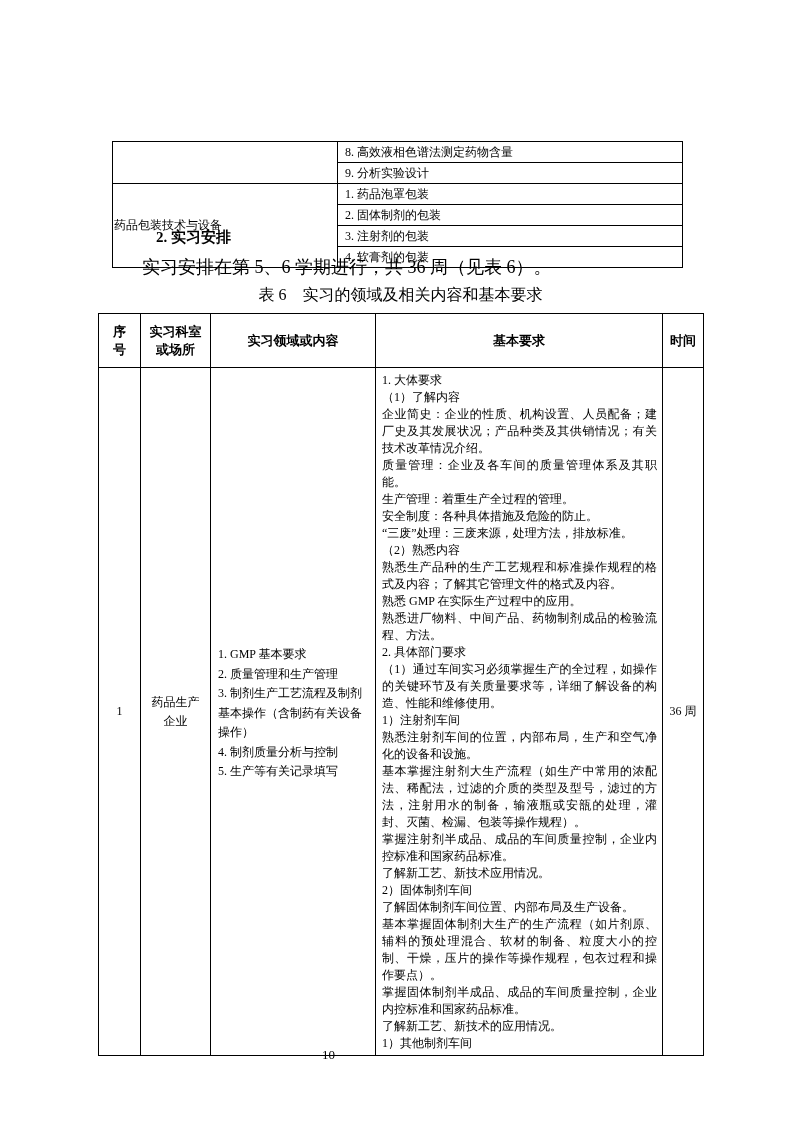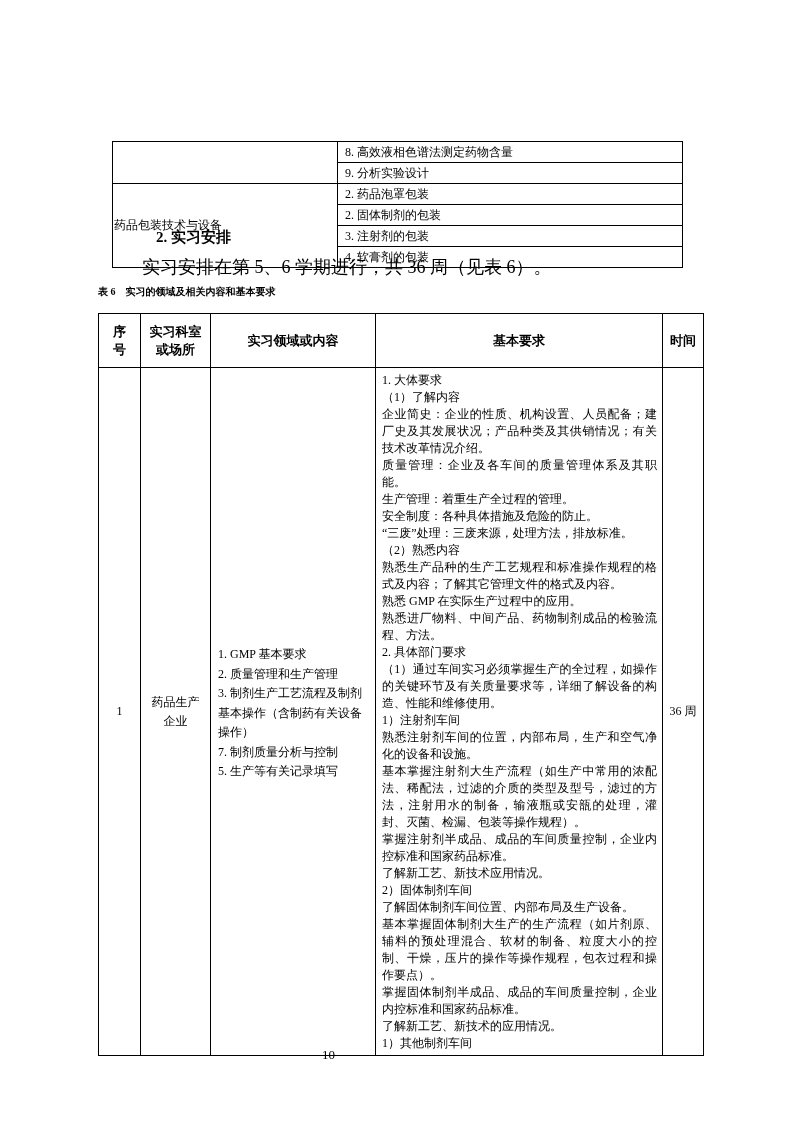--- a/index.html
+++ b/index.html
@@ -30,21 +30,21 @@
   .sec-heading {
     position: absolute; left: 128px; top: 228px;
     font-size: 15px; font-weight: bold; margin-left: 28px;
   }
   .intro-para {
     position: absolute; left: 142px; top: 255px;
     font-size: 18px;
   }
   .tbl-caption {
     position: absolute; left: 98px; top: 285px; width: 605px;
-    font-size: 10px; font-weight: bold;
+    text-align: center; font-size: 16px; font-weight: normal;
   }
 
   
   .t-main {
     position: absolute; left: 98px; top: 313px;
     width: 605px;
     border: 1.5px solid #000;
   }
   .t-main th {
     height: 54px;
@@ -85,21 +85,21 @@
   <tbody>
     <tr>
       <td class="c-label" rowspan="2"></td>
       <td class="c-item">8. 高效液相色谱法测定药物含量</td>
     </tr>
     <tr>
       <td class="c-item">9. 分析实验设计</td>
     </tr>
     <tr>
       <td class="c-label" rowspan="4">药品包装技术与设备</td>
-      <td class="c-item">2. 药品泡罩包装</td>
+      <td class="c-item">1. 药品泡罩包装</td>
     </tr>
     <tr>
       <td class="c-item">2. 固体制剂的包装</td>
     </tr>
     <tr>
       <td class="c-item">3. 注射剂的包装</td>
     </tr>
     <tr>
       <td class="c-item">4. 软膏剂的包装</td>
     </tr>
@@ -129,21 +129,21 @@
       <th>时间</th>
     </tr>
     <tr class="row-main">
       <td class="cell-mid">1</td>
       <td class="cell-mid">药品生产
 企业</td>
       <td class="cell-content">
         <div class="para">1. GMP 基本要求</div>
         <div class="para">2. 质量管理和生产管理</div>
         <div class="para">3. 制剂生产工艺流程及制剂基本操作（含制药有关设备操作）</div>
-        <div class="para">7. 制剂质量分析与控制</div>
+        <div class="para">4. 制剂质量分析与控制</div>
         <div class="para">5. 生产等有关记录填写</div>
       </td>
       <td class="cell-req">
         <div class="para">1. 大体要求</div>
         <div class="para">（1）了解内容</div>
         <div class="para">企业简史：企业的性质、机构设置、人员配备；建厂史及其发展状况；产品种类及其供销情况；有关技术改革情况介绍。</div>
         <div class="para">质量管理：企业及各车间的质量管理体系及其职能。</div>
         <div class="para">生产管理：着重生产全过程的管理。</div>
         <div class="para">安全制度：各种具体措施及危险的防止。</div>
         <div class="para">“三废”处理：三废来源，处理方法，排放标准。</div>

